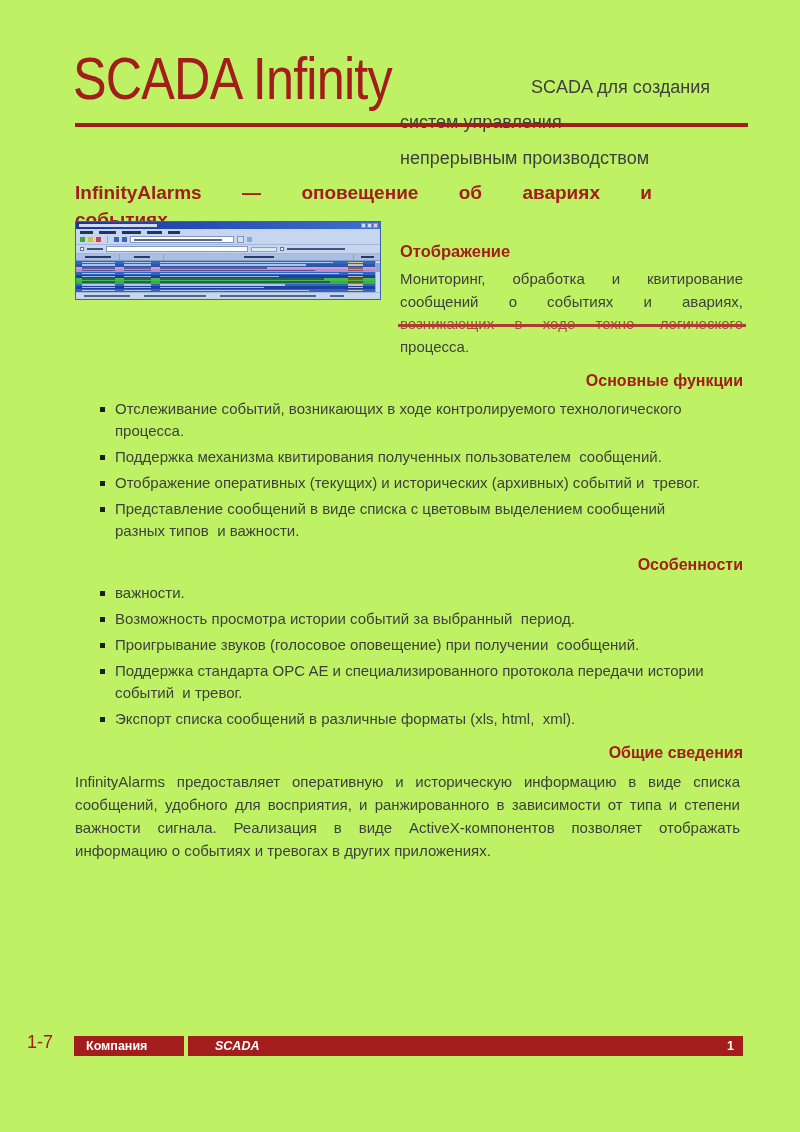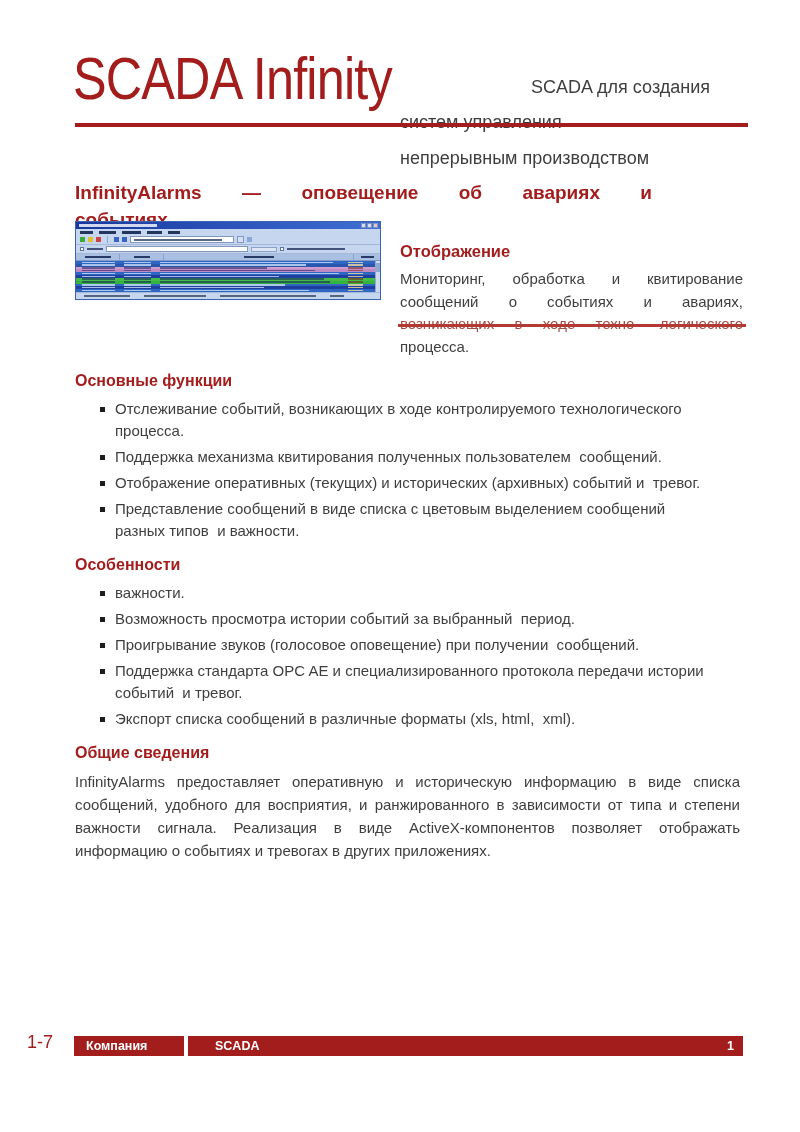--- a/index.html
+++ b/index.html
@@ -5,21 +5,21 @@
   :root{
     --red:#a31d1d;
     --ink:#3e3e3e;
     --struck:#a14c44;
   }
   *{box-sizing:border-box;}
   html,body{margin:0;padding:0;background:#e8e8e8;}
   body{font-family:"Liberation Sans", sans-serif;}
   .page{
     position:relative;width:800px;height:1132px;margin:0 auto;
-    background:#ffffff;overflow:hidden;
+    background:#bef264;overflow:hidden;
   }
 
   
   .hdr{position:absolute;left:0;top:0;width:800px;height:168px;}
   .product-title{
     position:absolute;left:73px;top:44px;margin:0;
     font-size:60px;font-weight:400;color:var(--red);
     letter-spacing:-1px;white-space:nowrap;
     transform:scaleX(.84);transform-origin:left top;
   }
@@ -76,38 +76,38 @@
   
   .purpose{margin-left:19px;width:343px;padding-top:21px;}
   .purpose h3{margin:0 0 7px 0;font-size:16.5px;font-weight:700;color:var(--red);}
   .pline{font-size:15px;line-height:22.5px;color:var(--ink);text-align:justify;text-align-last:justify;}
   .pline.last{text-align-last:left;}
   .pline.struck{color:var(--struck);position:relative;}
   .strike-line{position:absolute;left:-2px;right:-3px;top:11px;height:3px;background:#b23a32;}
 
   
   .block{margin-top:14px;}
-  .block h3{margin:0 0 8px 0;font-size:16px;font-weight:700;color:var(--red);}
+  .block h3{margin:0 0 8px 0;font-size:16px;font-weight:700;color:var(--red);text-align:right;}
   ul.bullets{list-style:none;margin:0;padding:0;}
   .bullets li{position:relative;padding-left:40px;margin-bottom:4px;
     font-size:15px;line-height:22px;color:var(--ink);}
   .bullets li .bl{white-space:pre-wrap;}
   .sq{position:absolute;left:25px;top:9px;width:5px;height:5px;background:#1c1c1c;}
 
   
   .general p{margin:4px 0 0 0;font-size:15px;line-height:23px;color:var(--ink);
     text-align:justify;width:665px;}
 
   
   .f-pageleft{position:absolute;left:27px;top:1032px;font-size:18px;color:var(--red);font-weight:400;}
   .f-company{position:absolute;left:74px;top:1036px;width:110px;height:20px;background:var(--red);
     color:#ffffff;font-size:12.5px;font-weight:700;line-height:20px;padding-left:12px;}
   .f-bar{position:absolute;left:188px;top:1036px;width:555px;height:20px;background:var(--red);
     color:#ffffff;font-size:12.5px;font-weight:700;line-height:20px;}
-  .f-bar .prod{margin-left:27px;}
+  .f-bar .prod{margin-left:27px;font-style:italic;}
   .f-bar .num{position:absolute;right:9px;top:0;}
 </style>
 </head>
 <body>
 
 <div class="page">
 
   <div class="hdr">
     <h1 class="product-title">SCADA Infinity</h1>
     <div class="tagline">

